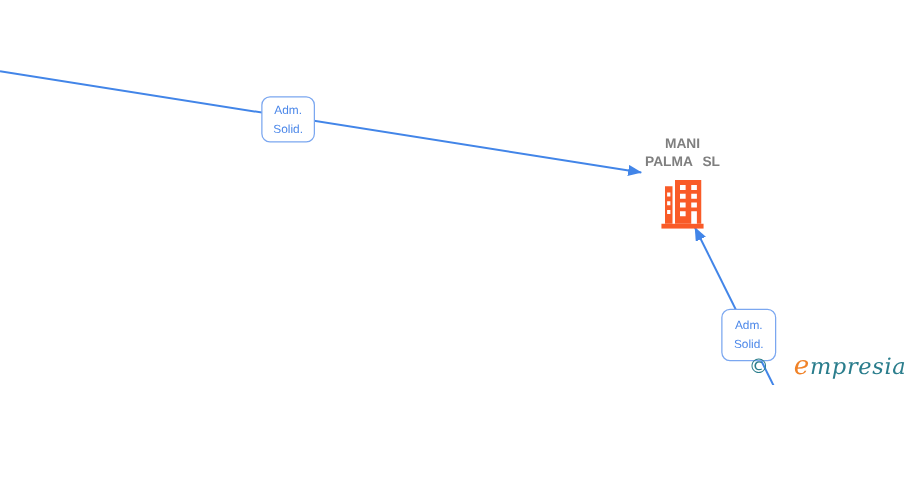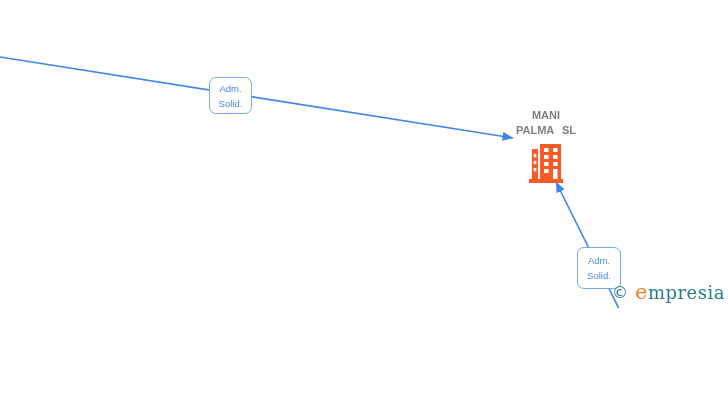--- a/index.html
+++ b/index.html
@@ -86,23 +86,25 @@
     gap: 7px;
     user-select: none;
   }
   .wm-copy {
     color: #2A7D8C;
     font-size: 16px;
     font-family: "DejaVu Sans", sans-serif;
   }
   .wm-brand {
     font-family: "DejaVu Serif", serif;
+    font-style: italic;
     font-size: 18px;
     letter-spacing: 0.5px;
     white-space: nowrap;
+    margin-left: 13px;
   }
   .wm-e    { color: #F08228; font-size: 21px; }
   .wm-rest { color: #2A7D8C; }
 </style>
 </head>
 <body>
 
 <div class="canvas">
 
   <svg class="edges-layer" width="728" height="400" viewBox="0 0 728 400">

